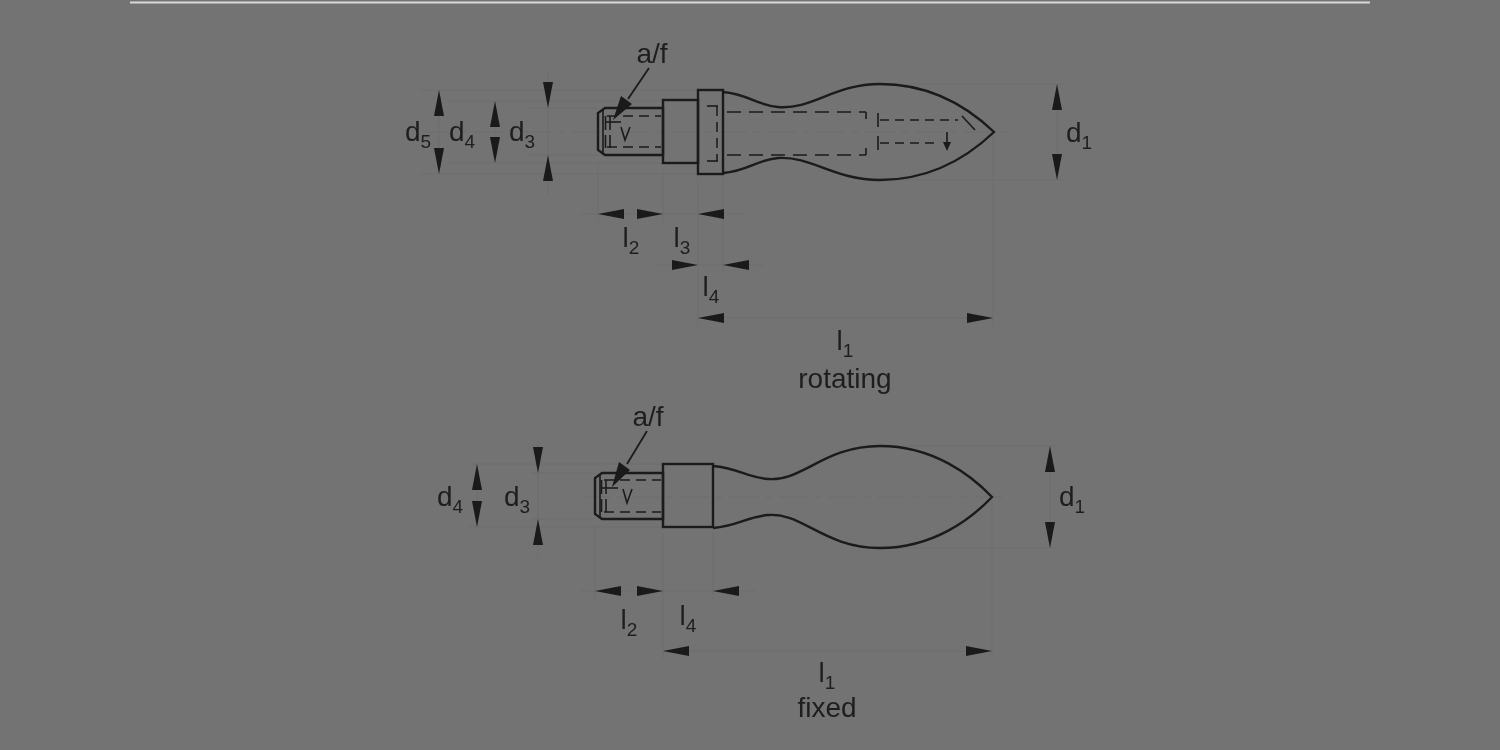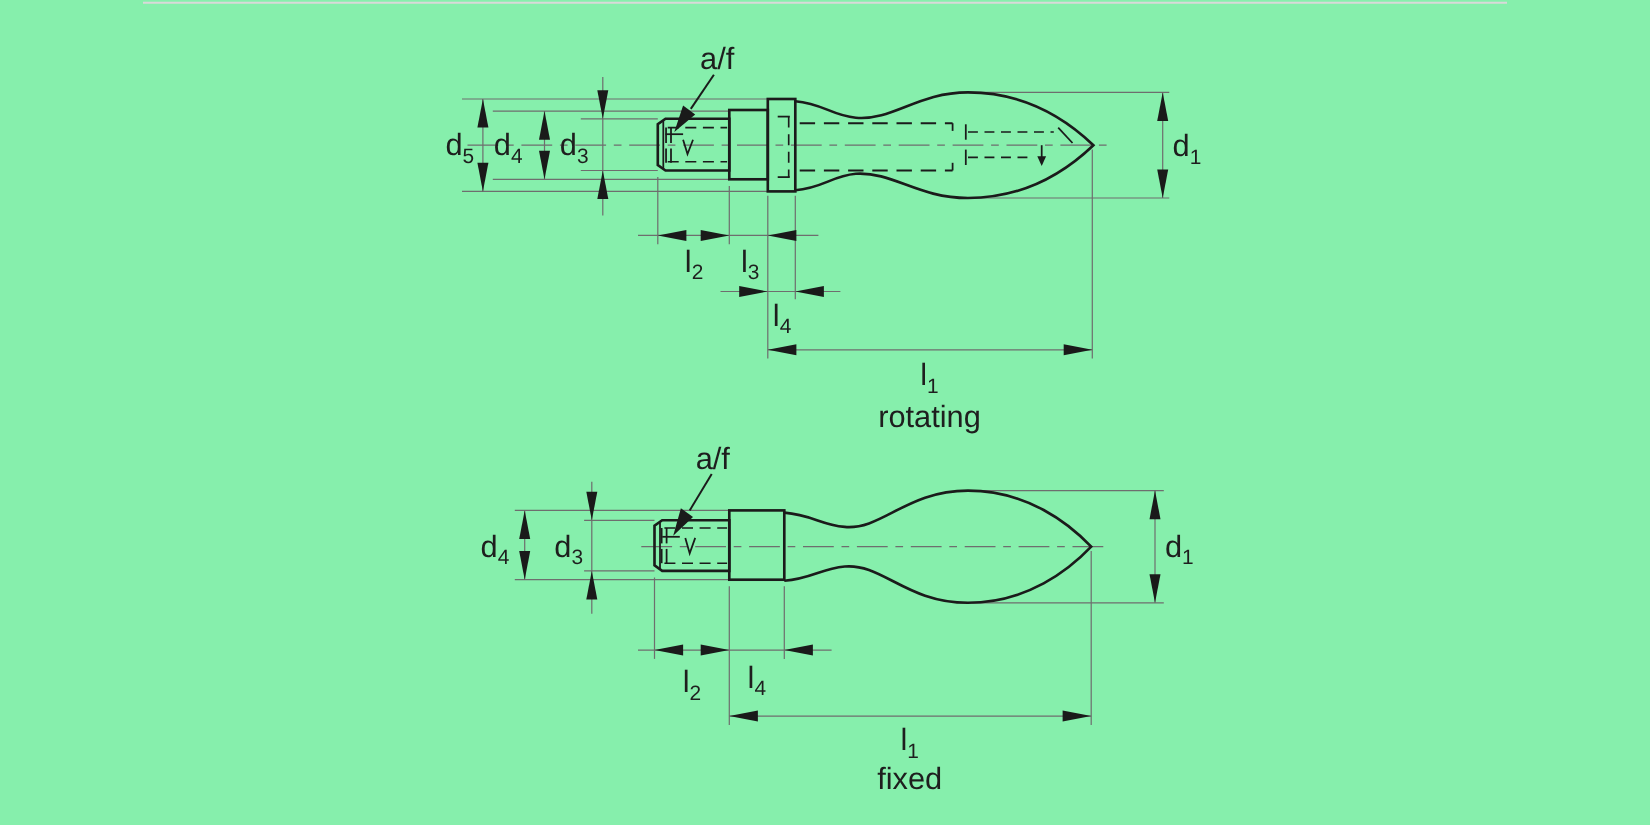--- a/index.html
+++ b/index.html
@@ -1,16 +1,16 @@
 <!DOCTYPE html>
 <html><head>
 <meta charset="utf-8">
 <style>
   html,body{margin:0;padding:0;background:#ffffff;}
-  .stage{position:relative;width:1500px;height:750px;background:#86efac;overflow:hidden;}
+  .stage{position:relative;width:1500px;height:750px;background:#737373;overflow:hidden;}
   svg{display:block;}
   text{font-family:"Liberation Sans","DejaVu Sans",sans-serif;fill:#1e1e1e;}
   .dimtxt{font-size:28px;}
   .subtxt{font-size:19px;}
   .caption{font-size:28px;}
   .outline{stroke:#1b1b1b;stroke-width:2.4;fill:none;stroke-linejoin:miter;}
   .thin{stroke:#1b1b1b;stroke-width:1.6;fill:none;}
   .hid{stroke:#1b1b1b;stroke-width:1.7;fill:none;stroke-dasharray:14 8;}
   .thr{stroke:#1b1b1b;stroke-width:1.5;fill:none;stroke-dasharray:10 6;}
   .ins{stroke:#1b1b1b;stroke-width:1.5;fill:none;stroke-dasharray:9 6;}

